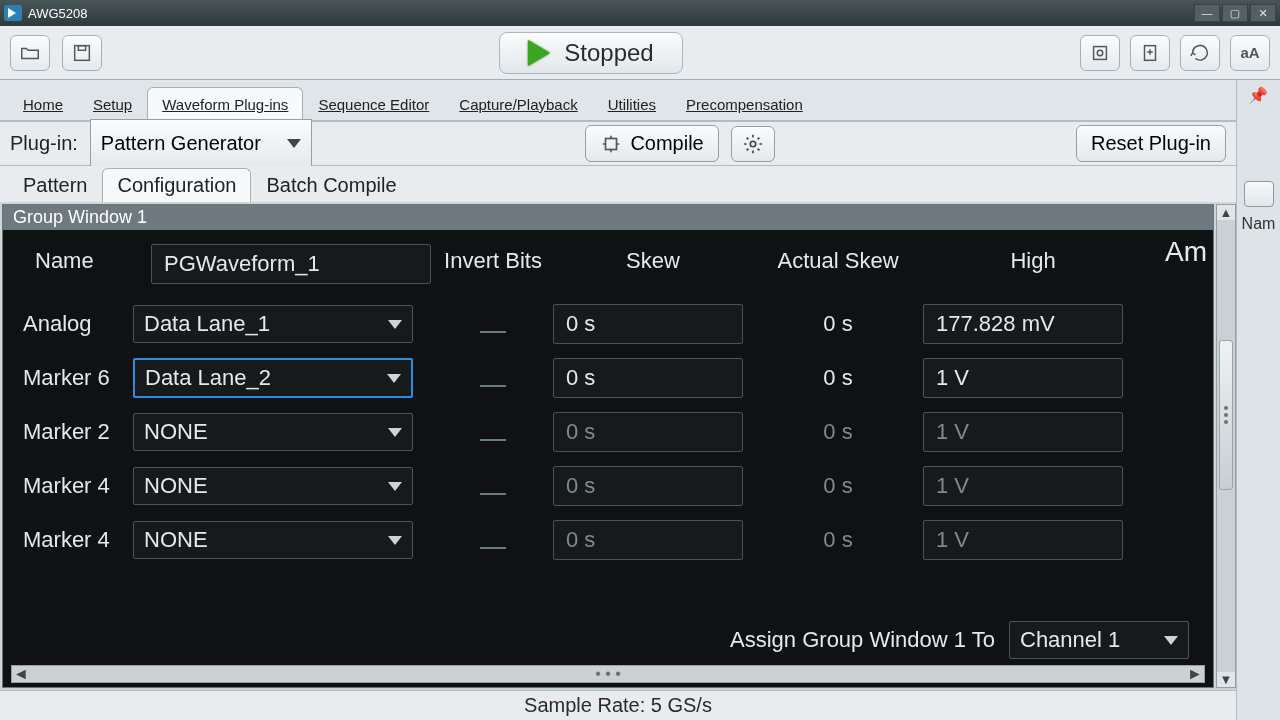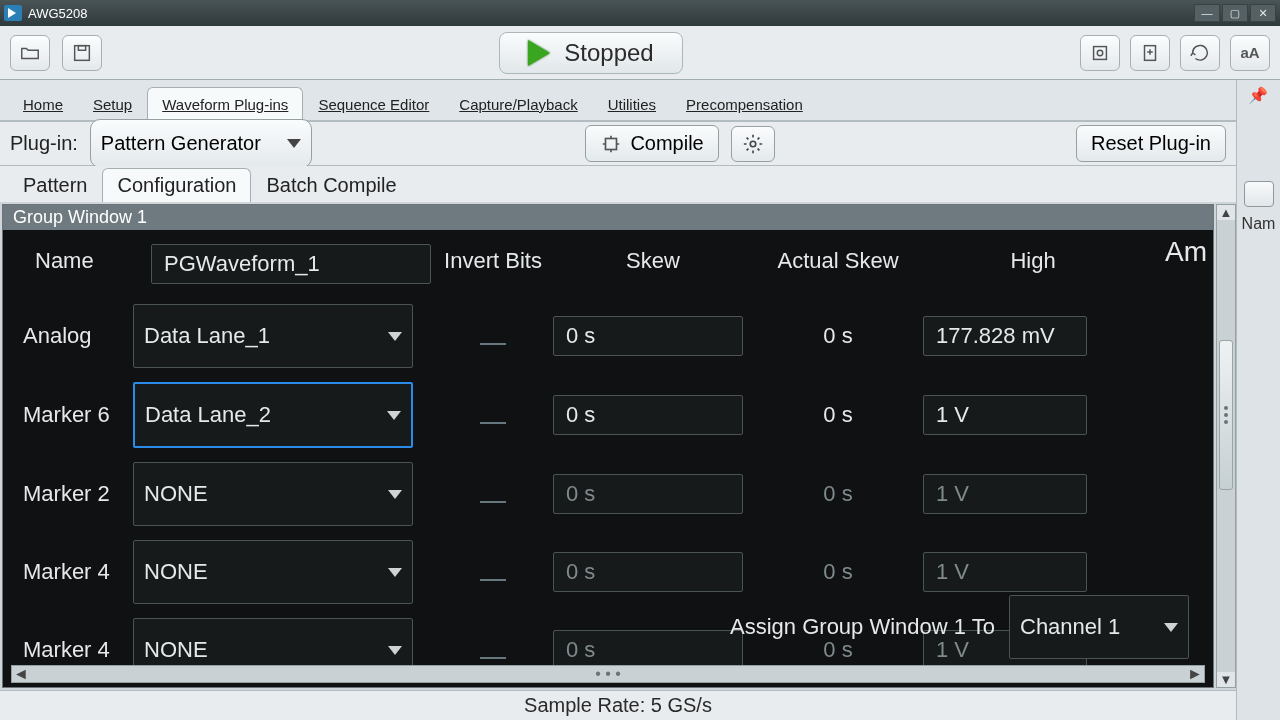--- a/index.html
+++ b/index.html
@@ -14,43 +14,43 @@
 .tbtn { width: 40px; height: 36px; border: 1px solid #a8b0b3; border-radius: 6px; background: linear-gradient(#fbfdfe,#e3e9ec); display: inline-flex; align-items: center; justify-content: center; }
 .tbtn svg { width: 22px; height: 22px; stroke: #555; fill: none; stroke-width: 1.6; }
 .status-pill { margin: 0 auto; display: flex; align-items: center; gap: 14px; padding: 6px 28px; border: 1px solid #aeb6ba; border-radius: 8px; background: linear-gradient(#fafcfd,#e1e7ea); font-size: 24px; color: #2b2b2b; }
 .play-icon { width: 0; height: 0; border-left: 22px solid #3aa51f; border-top: 13px solid transparent; border-bottom: 13px solid transparent; filter: drop-shadow(0 0 1px #2a6e16); }
 .right-tbs { display: flex; gap: 10px; }
 .tabs-row { height: 42px; background: #dfe5e8; display: flex; align-items: flex-end; padding: 0 8px; border-bottom: 2px solid #b3bcc0; }
 .main-tab { padding: 8px 14px 7px; font-size: 15px; color: #222; border: 1px solid transparent; border-bottom: none; border-radius: 6px 6px 0 0; cursor: default; text-decoration: underline; }
 .main-tab.active { background: #f7fafb; border-color: #a6b0b3; }
 .plugin-bar { height: 44px; background: #e8ecef; display: flex; align-items: center; padding: 4px 10px; gap: 12px; border-bottom: 1px solid #b3bbbe; }
 .plugin-bar label { font-size: 20px; color: #222; }
-.combo { display: inline-flex; align-items: center; gap: 26px; padding: 12px 10px; border: 1px solid #96a0a3; border-radius: 10px; background: linear-gradient(#fafcfd,#e3e9ec); font-size: 20px; }
+.combo { display: inline-flex; align-items: center; gap: 26px; padding: 12px 10px; border: 1px solid #96a0a3; border-radius: 0; background: linear-gradient(#fafcfd,#e3e9ec); font-size: 20px; }
 .caret { width: 0; height: 0; border-left: 7px solid transparent; border-right: 7px solid transparent; border-top: 9px solid #444; }
 .btn { display: inline-flex; align-items: center; gap: 8px; padding: 6px 14px; border: 1px solid #96a0a3; border-radius: 6px; background: linear-gradient(#fafcfd,#e3e9ec); font-size: 20px; }
 .btn-icon { width: 44px; padding: 6px 8px; justify-content: center; }
 .sub-tabs { height: 36px; background: #e8ecef; display: flex; align-items: flex-end; padding: 0 8px; }
 .sub-tab { padding: 5px 14px; font-size: 20px; color: #222; border: 1px solid transparent; border-bottom: none; border-radius: 6px 6px 0 0; }
 .sub-tab.active { background: #f7fafb; border-color: #a6b0b3; }
 .workspace { flex: 1; display: flex; background: #cfd6d9; padding: 2px 0 2px 2px; gap: 2px; min-height: 0; }
 .panel { flex: 1; background: #0f1112; border: 1px solid #6b7478; display: flex; flex-direction: column; position: relative; min-height: 0; }
 .panel-head { background: #6e7a7f; color: #fff; font-size: 18px; padding: 2px 10px; }
 .panel-body { flex: 1; overflow: hidden; position: relative; padding: 12px 0 0 20px; color: #e6e9ea; }
 .col-headers { position: absolute; top: 18px; left: 0; right: 0; display: grid; grid-template-columns: 130px 300px 120px 200px 170px 220px; font-size: 22px; color: #e6e9ea; }
 .col-headers div { text-align: center; }
 .rows-wrap { position: absolute; top: 74px; left: 20px; right: 0; display: flex; flex-direction: column; gap: 14px; }
 .row { display: grid; grid-template-columns: 110px 300px 120px 200px 170px 220px; align-items: center; }
 .row .lab { font-size: 22px; color: #e6e9ea; }
 .dark-input { border: 1px solid #4a5356; background: #171a1b; color: #e6e9ea; font-size: 22px; padding: 6px 12px; border-radius: 2px; }
-.dark-combo { display: flex; align-items: center; justify-content: space-between; border: 1px solid #4a5356; background: #171a1b; color: #e6e9ea; font-size: 22px; padding: 18px 10px; border-radius: 2px; width: 280px; }
+.dark-combo { display: flex; align-items: center; justify-content: space-between; border: 1px solid #4a5356; background: #171a1b; color: #e6e9ea; font-size: 22px; padding: 5px 10px; border-radius: 2px; width: 280px; }
 .dark-combo.selected { border: 2px solid #2a8be8; }
 .dark-combo .caret { border-top-color: #cfd3d4; }
 .skew-cell { width: 190px; }
 .askew { text-align: center; font-size: 22px; }
-.high-cell { width: 164px; }
+.high-cell { width: 200px; }
 .dim { color: #7f8a8d; }
 .amp-hint { position: absolute; top: 6px; right: 6px; font-size: 28px; color: #e6e9ea; }
 .assign-row { position: absolute; bottom: 6px; right: 24px; display: flex; align-items: center; gap: 14px; font-size: 22px; color: #e6e9ea; }
 .vsb { width: 20px; background: #dfe5e8; display: flex; flex-direction: column; align-items: center; justify-content: space-between; border: 1px solid #96a0a3; }
 .vsb .arrow { font-size: 13px; color: #444; }
 .vsb .track { flex: 1; width: 100%; background: #c9d1d4; position: relative; }
 .vsb .thumb { position: absolute; left: 2px; right: 2px; top: 120px; height: 150px; background: linear-gradient(#eef2f3,#c6cfd2); border: 1px solid #9aa4a7; border-radius: 3px; }
 .hsb { height: 18px; background: #c9d1d4; margin: 0 8px 4px 8px; display: flex; align-items: center; justify-content: space-between; border: 1px solid #96a0a3; }
 .hsb .arrow { width: 18px; text-align: center; color: #444; }
 .statusbar { height: 30px; background: #e8ecef; display: flex; align-items: center; justify-content: center; font-size: 20px; color: #2a2a2a; border-top: 1px solid #b3bcc0; }

